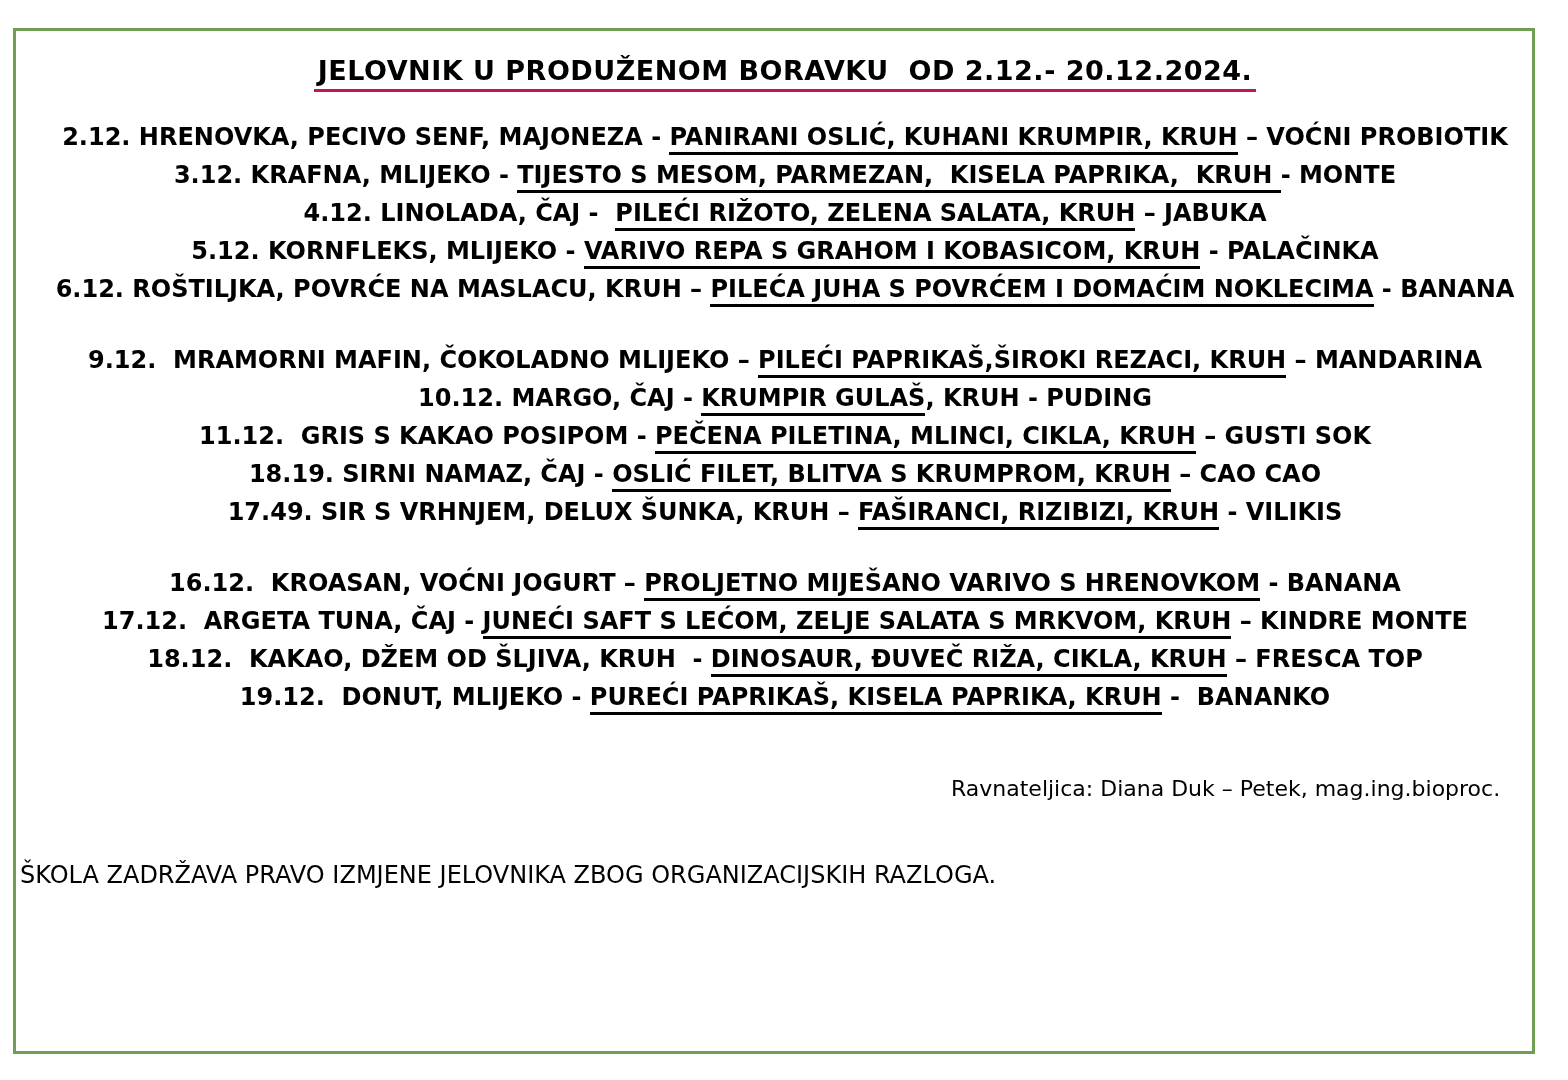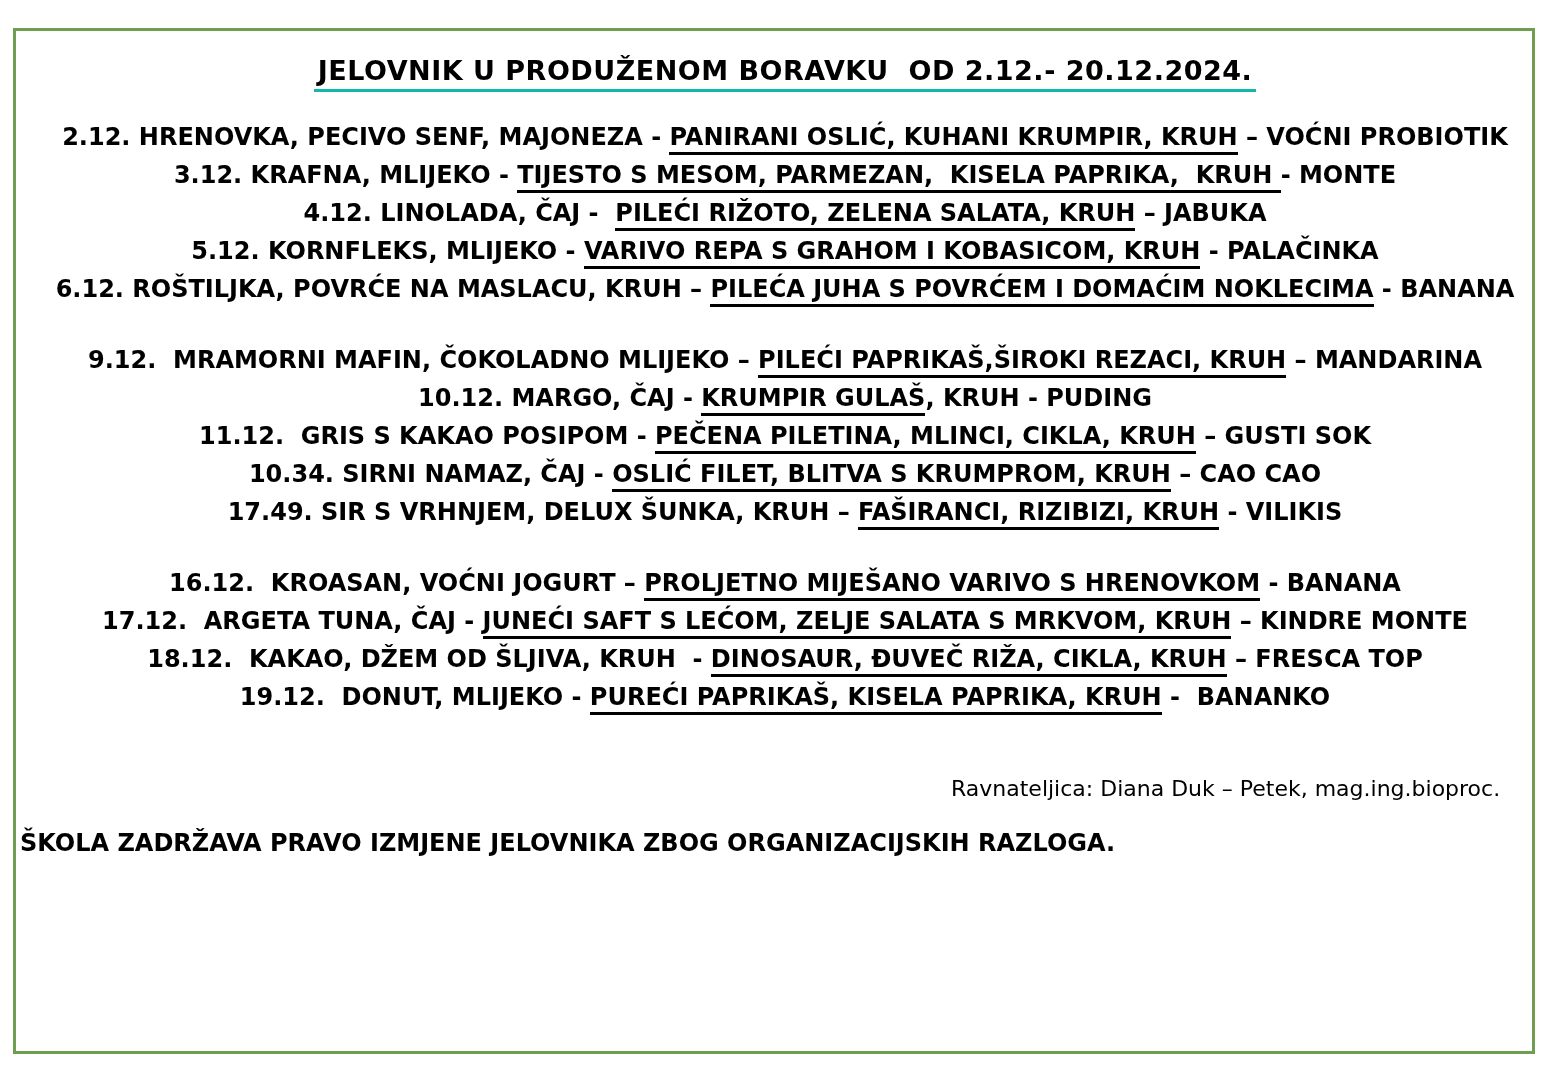--- a/index.html
+++ b/index.html
@@ -30,21 +30,21 @@
   }
   .title-wrap {
     text-align: center;
     margin: 0 0 26px 0;
   }
   .title {
     display: inline-block;
     font-size: 27px;
     font-weight: 700;
     letter-spacing: 0.5px;
-    border-bottom: 3px solid #14b8a6;
+    border-bottom: 3px solid #be185d;
     padding: 0 4px 3px 4px;
     white-space: pre;
   }
   .menu {
     font-size: 24px;
     font-weight: 700;
   }
   .week {
     margin-bottom: 33px;
     text-align: center;
@@ -59,24 +59,24 @@
     padding-bottom: 1px;
   }
   .signature {
     margin-top: 60px;
     margin-left: 905px;
     font-size: 22px;
     font-weight: 400;
     white-space: pre;
   }
   .footer {
-    margin-top: 28px;
+    margin-top: 60px;
     margin-left: -26px;
     font-size: 24px;
-    font-weight: 700;
+    font-weight: 400;
     white-space: pre;
   }
 </style>
 </head>
 <body>
 
 <div class="frame">
   <div class="content">
 
     <div class="title-wrap">
@@ -88,21 +88,21 @@
           <p class="menu-row"><span>2.12. HRENOVKA, PECIVO SENF, MAJONEZA - </span><span class="u">PANIRANI OSLIĆ, KUHANI KRUMPIR, KRUH</span><span> – VOĆNI PROBIOTIK</span></p>
           <p class="menu-row"><span>3.12. KRAFNA, MLIJEKO - </span><span class="u">TIJESTO S MESOM, PARMEZAN,  KISELA PAPRIKA,  KRUH </span><span>- MONTE</span></p>
           <p class="menu-row"><span>4.12. LINOLADA, ČAJ -  </span><span class="u">PILEĆI RIŽOTO, ZELENA SALATA, KRUH</span><span> – JABUKA</span></p>
           <p class="menu-row"><span>5.12. KORNFLEKS, MLIJEKO - </span><span class="u">VARIVO REPA S GRAHOM I KOBASICOM, KRUH</span><span> - PALAČINKA</span></p>
           <p class="menu-row"><span>6.12. ROŠTILJKA, POVRĆE NA MASLACU, KRUH – </span><span class="u">PILEĆA JUHA S POVRĆEM I DOMAĆIM NOKLECIMA</span><span> - BANANA</span></p>
         </div>
         <div class="week">
           <p class="menu-row"><span>9.12.  MRAMORNI MAFIN, ČOKOLADNO MLIJEKO – </span><span class="u">PILEĆI PAPRIKAŠ,ŠIROKI REZACI, KRUH</span><span> – MANDARINA</span></p>
           <p class="menu-row"><span>10.12. MARGO, ČAJ - </span><span class="u">KRUMPIR GULAŠ</span><span>, KRUH - PUDING</span></p>
           <p class="menu-row"><span>11.12.  GRIS S KAKAO POSIPOM - </span><span class="u">PEČENA PILETINA, MLINCI, CIKLA, KRUH</span><span> – GUSTI SOK</span></p>
-          <p class="menu-row"><span>10.34. SIRNI NAMAZ, ČAJ - </span><span class="u">OSLIĆ FILET, BLITVA S KRUMPROM, KRUH</span><span> – CAO CAO</span></p>
+          <p class="menu-row"><span>18.19. SIRNI NAMAZ, ČAJ - </span><span class="u">OSLIĆ FILET, BLITVA S KRUMPROM, KRUH</span><span> – CAO CAO</span></p>
           <p class="menu-row"><span>17.49. SIR S VRHNJEM, DELUX ŠUNKA, KRUH – </span><span class="u">FAŠIRANCI, RIZIBIZI, KRUH</span><span> - VILIKIS</span></p>
         </div>
         <div class="week">
           <p class="menu-row"><span>16.12.  KROASAN, VOĆNI JOGURT – </span><span class="u">PROLJETNO MIJEŠANO VARIVO S HRENOVKOM</span><span> - BANANA</span></p>
           <p class="menu-row"><span>17.12.  ARGETA TUNA, ČAJ - </span><span class="u">JUNEĆI SAFT S LEĆOM, ZELJE SALATA S MRKVOM, KRUH</span><span> – KINDRE MONTE</span></p>
           <p class="menu-row"><span>18.12.  KAKAO, DŽEM OD ŠLJIVA, KRUH  - </span><span class="u">DINOSAUR, ĐUVEČ RIŽA, CIKLA, KRUH</span><span> – FRESCA TOP</span></p>
           <p class="menu-row"><span>19.12.  DONUT, MLIJEKO - </span><span class="u">PUREĆI PAPRIKAŠ, KISELA PAPRIKA, KRUH</span><span> -  BANANKO</span></p>
         </div>
       </div>
 

